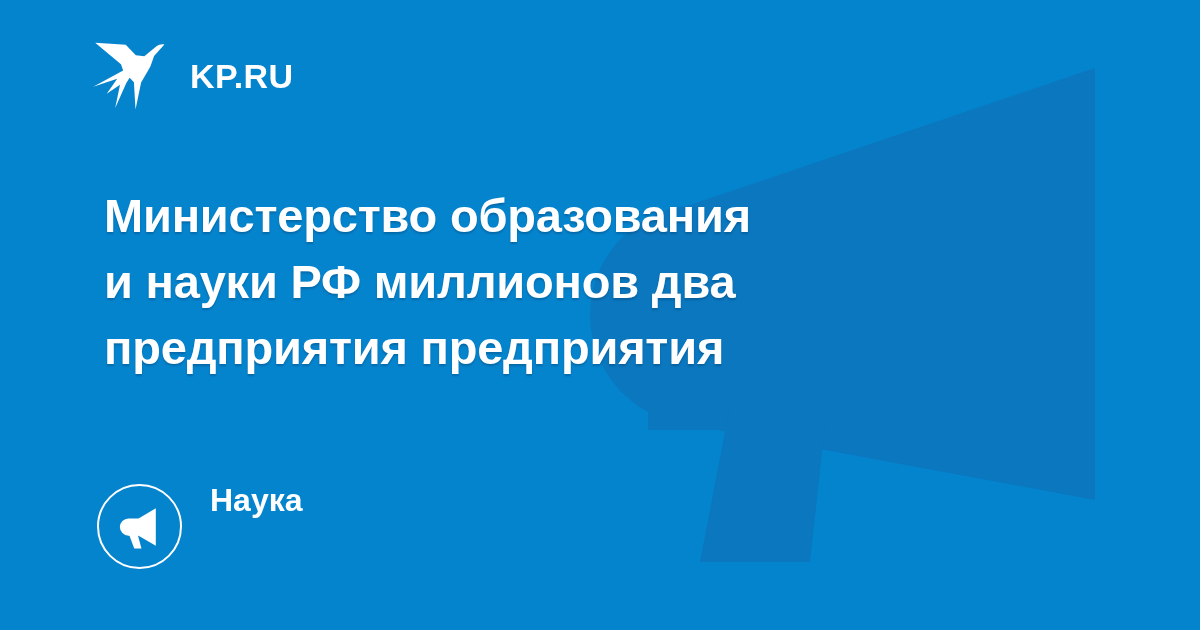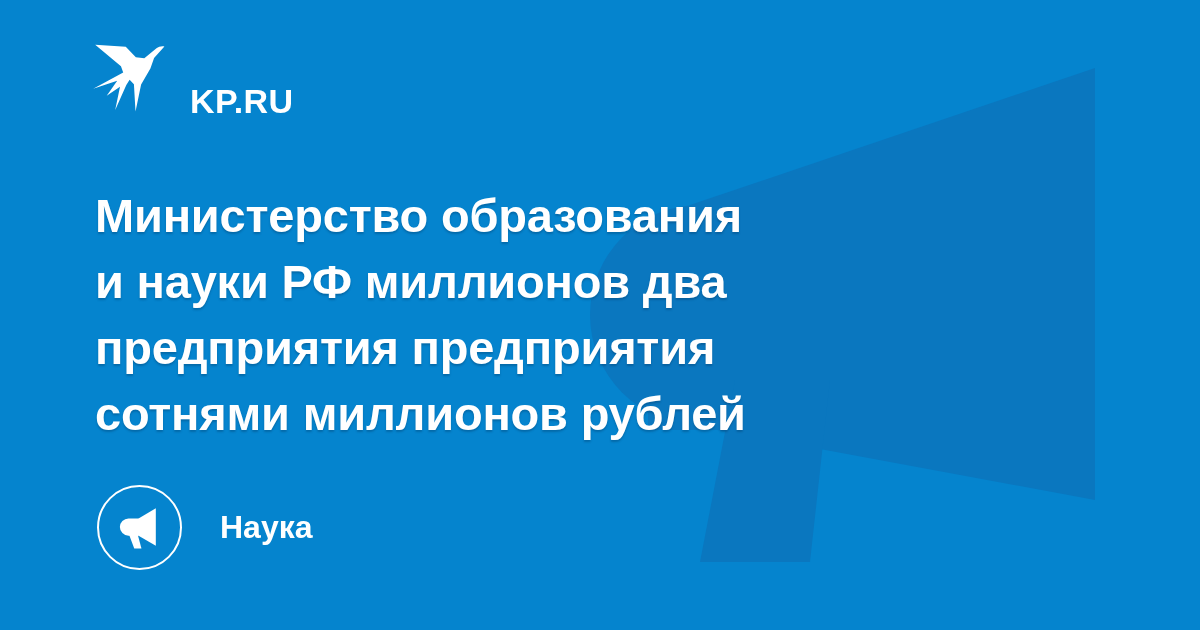--- a/index.html
+++ b/index.html
@@ -30,21 +30,21 @@
     height: 630px;
     pointer-events: none;
   }
 
   
   .brand {
     position: absolute;
     left: 88px;
     top: 34px;
     display: flex;
-    align-items: flex-end;
+    align-items: center;
     gap: 22px;
     height: 84px;
   }
   .brand-logo {
     width: 80px;
     height: 80px;
     display: block;
     flex: 0 0 auto;
   }
   .brand-wordmark {
@@ -52,43 +52,42 @@
     font-size: 34px;
     font-weight: 700;
     letter-spacing: 0.4px;
     line-height: 1;
     white-space: nowrap;
   }
 
   
   .headline {
     position: absolute;
-    left: 95px;
+    left: 104px;
     top: 152px;
     width: 840px;
     color: #ffffff;
     font-size: 47px;
     font-weight: 700;
     line-height: 66px;
     letter-spacing: -0.2px;
     text-shadow: 0 2px 2px rgba(0, 48, 85, 0.30);
   }
   .headline-line {
     display: block;
     white-space: nowrap;
   }
 
   
   .category {
     position: absolute;
     left: 97px;
     top: 484px;
     display: flex;
-    align-items: center;
-    gap: 38px;
+    gap: 28px;
     height: 86px;
   }
   .category-icon-wrap {
     width: 85px;
     height: 85px;
     border: 2px solid #ffffff;
     border-radius: 50%;
     box-sizing: border-box;
     display: flex;
     align-items: center;
@@ -133,21 +132,20 @@
         L23.4 72.2 L40.0 60.9 L34.0 90.0 L47.9 58.6 L52.0 52.2 L57.4 57.8 L59.4 92.0
         L66.4 58.0 L78.0 38.0 L82.6 25.0 Z"></path>
     </svg>
     <span class="brand-wordmark">KP.RU</span>
   </div>
 
   <h1 class="headline">
     <span class="headline-line">Министерство образования</span>
     <span class="headline-line">и науки РФ миллионов два</span>
     <span class="headline-line">предприятия предприятия</span>
-    <span class="headline-line">сотнями миллионов рублей</span>
   </h1>
 
   <div class="category">
     <span class="category-icon-wrap">
       <svg class="category-icon" viewBox="0 0 64 64" aria-hidden="true">
         <path fill="#ffffff" d="M54 6 L30 20 L30 44 L54 58 Z"></path>
         <path fill="#ffffff" d="M16 20 L31 20 L31 44 L16 44 A12 12 0 0 1 16 20 Z"></path>
         <path fill="#ffffff" d="M17 43 L29 43 L34 62 L24 62 Z"></path>
       </svg>
     </span>

